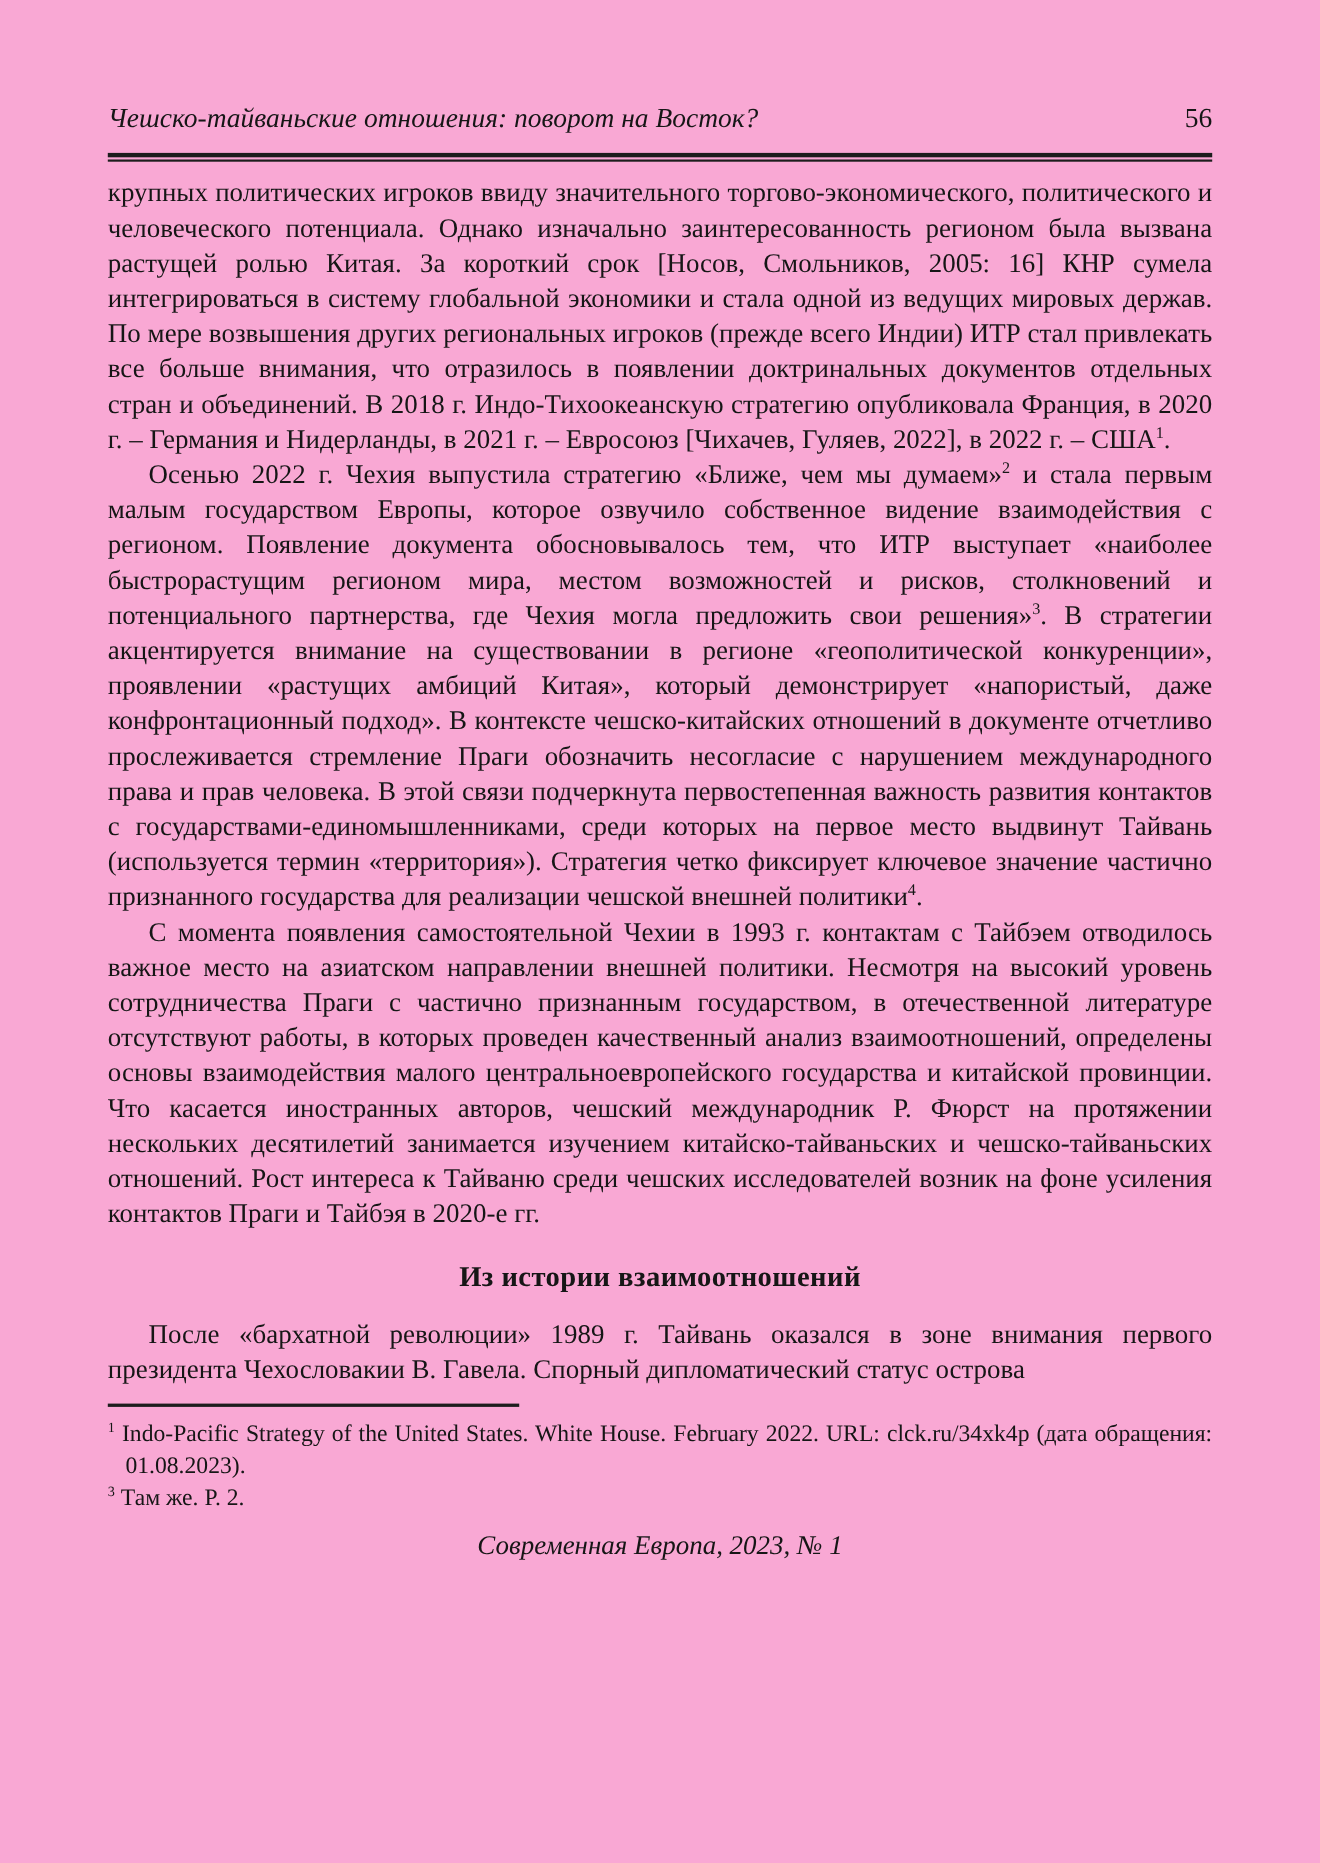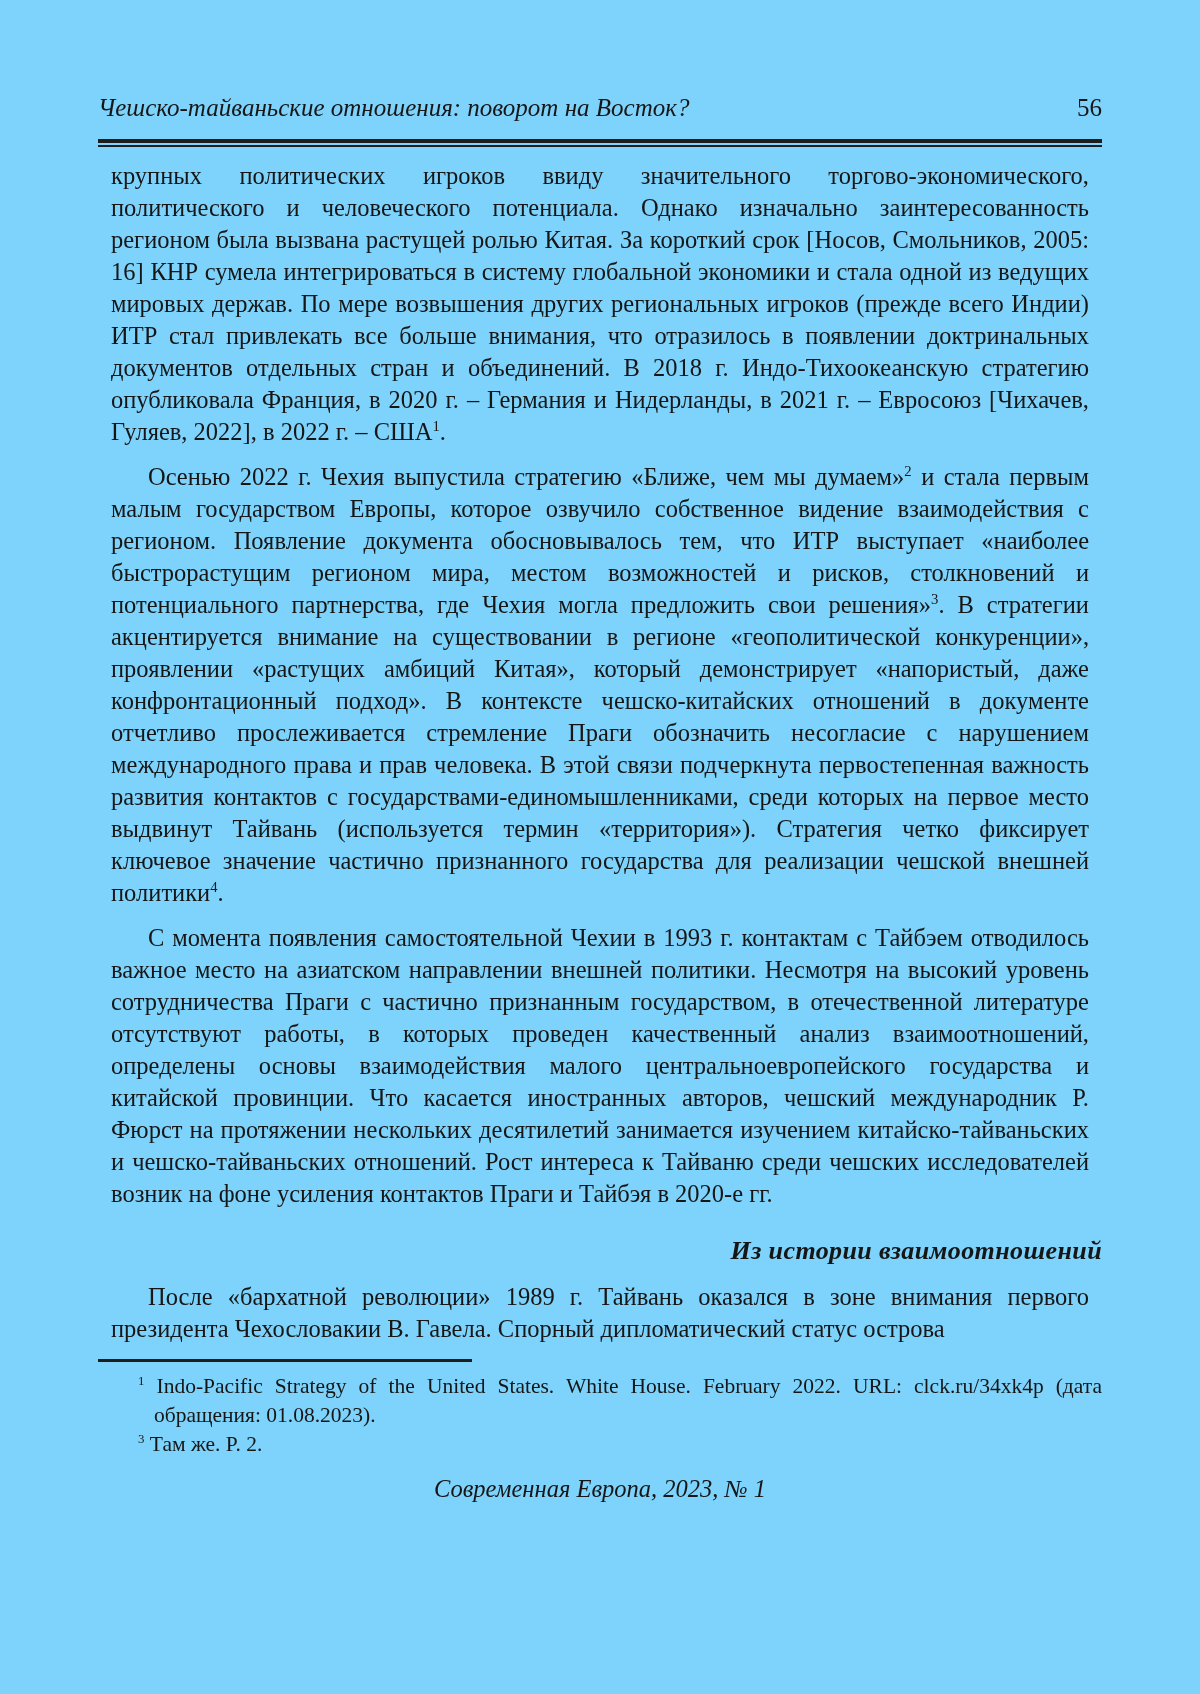--- a/index.html
+++ b/index.html
@@ -6,21 +6,21 @@
     margin: 0;
     padding: 0;
     background: #ffffff;
   }
   .page {
     position: relative;
     width: 1200px;
     height: 1694px;
     box-sizing: border-box;
     padding: 92px 98px 0 98px;
-    background: #7dd3fc;
+    background: #f9a8d4;
     color: #161616;
     font-family: "Liberation Serif", "DejaVu Serif", serif;
     overflow: hidden;
   }
   .running-header {
     display: flex;
     justify-content: space-between;
     align-items: baseline;
     font-size: 25px;
     line-height: 32px;
@@ -37,55 +37,53 @@
     border-top: 4px solid #1d1d1d;
     border-bottom: 2px solid #1d1d1d;
   }
   .article-body {
     margin-top: 13px;
     font-size: 24.5px;
     line-height: 32px;
     text-align: justify;
   }
   .article-body p {
-    margin: 13px;
+    margin: 0;
   }
   p.indent {
     text-indent: 37px;
   }
   sup.fn-ref {
     font-size: 60%;
     line-height: 0;
     vertical-align: super;
   }
   .section-heading {
-    margin: 24px 0 10px 0;
-    text-align: right;
+    margin: 24px 0 20px 0;
+    text-align: center;
     font-weight: bold;
-    font-style: italic;
     font-size: 26px;
     line-height: 34px;
     letter-spacing: 0.4px;
   }
   .footnote-rule {
     margin-top: 14px;
     width: 374px;
     height: 0;
     border-top: 3px solid #1d1d1d;
   }
   .footnotes {
     margin-top: 10px;
     font-size: 21.5px;
     line-height: 29px;
     text-align: justify;
   }
   .footnote {
     padding-left: 16px;
     text-indent: -16px;
-    margin-left: 40px;
   }
   .page-footer {
     margin-top: 14px;
     text-align: center;
     font-style: italic;
     font-size: 24.5px;
     line-height: 32px;
   }
 </style>
 </head>

